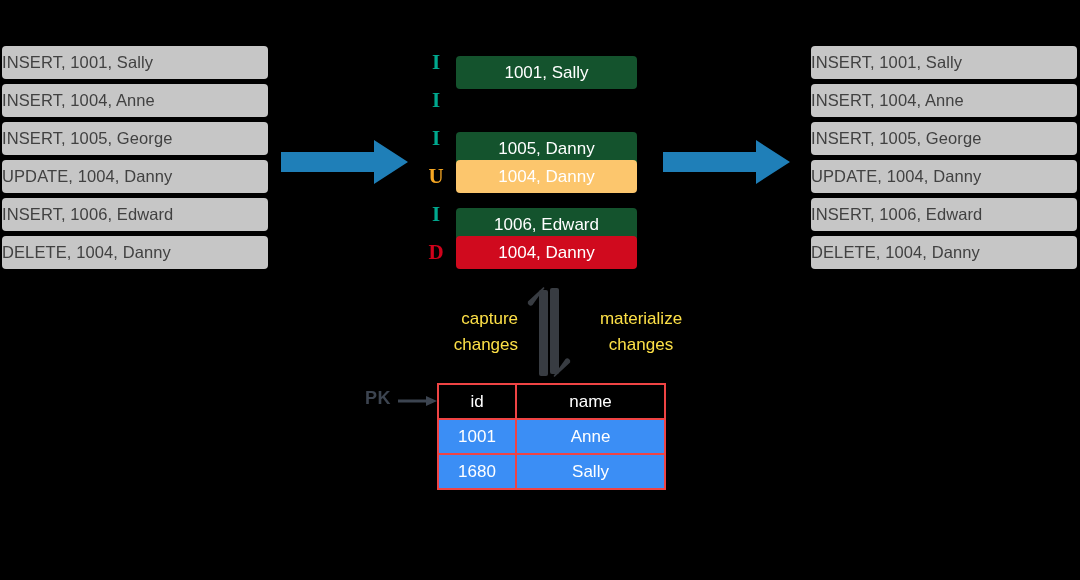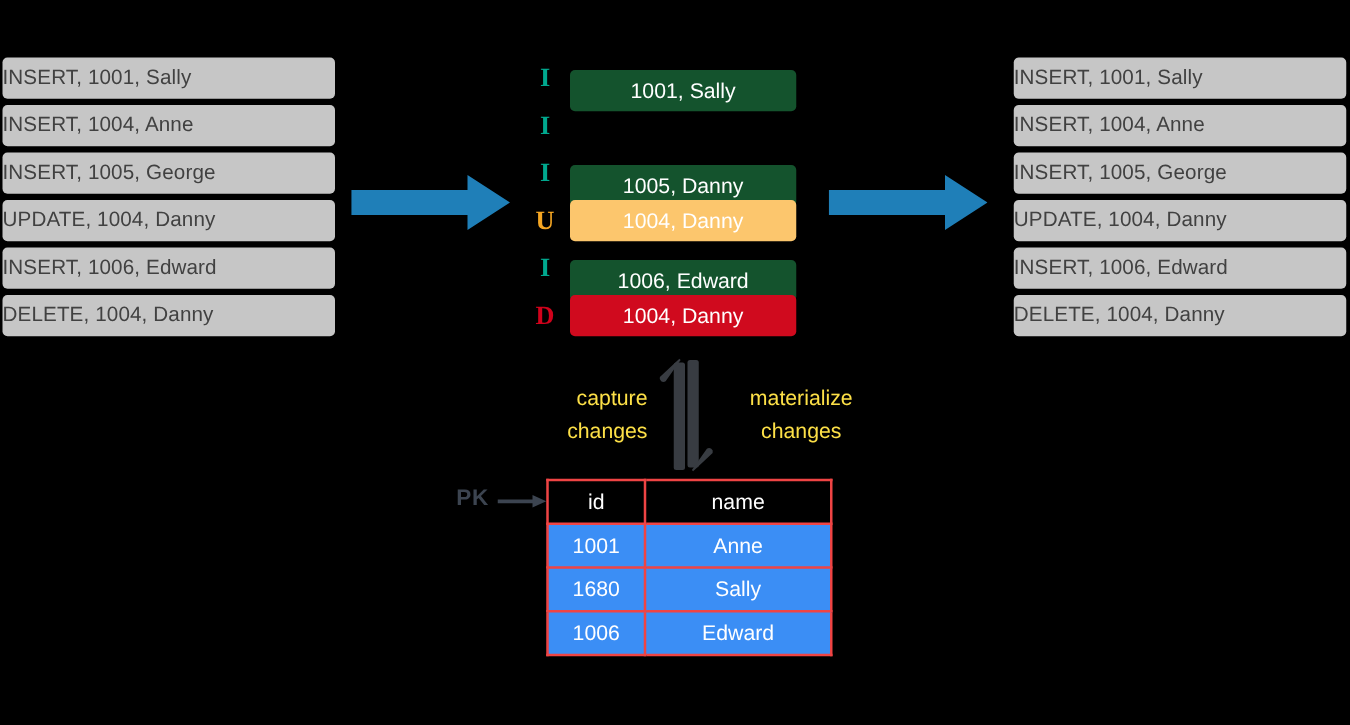--- a/index.html
+++ b/index.html
@@ -245,20 +245,16 @@
     </thead>
     <tbody>
         <tr>
           <td class="col-id">1001</td>
           <td class="col-name">Anne</td>
         </tr>
         <tr>
           <td class="col-id">1680</td>
           <td class="col-name">Sally</td>
         </tr>
-        <tr>
-          <td class="col-id">1006</td>
-          <td class="col-name">Edward</td>
-        </tr>
       </tbody>
   </table>
 
 </div>
 
 </body></html>

